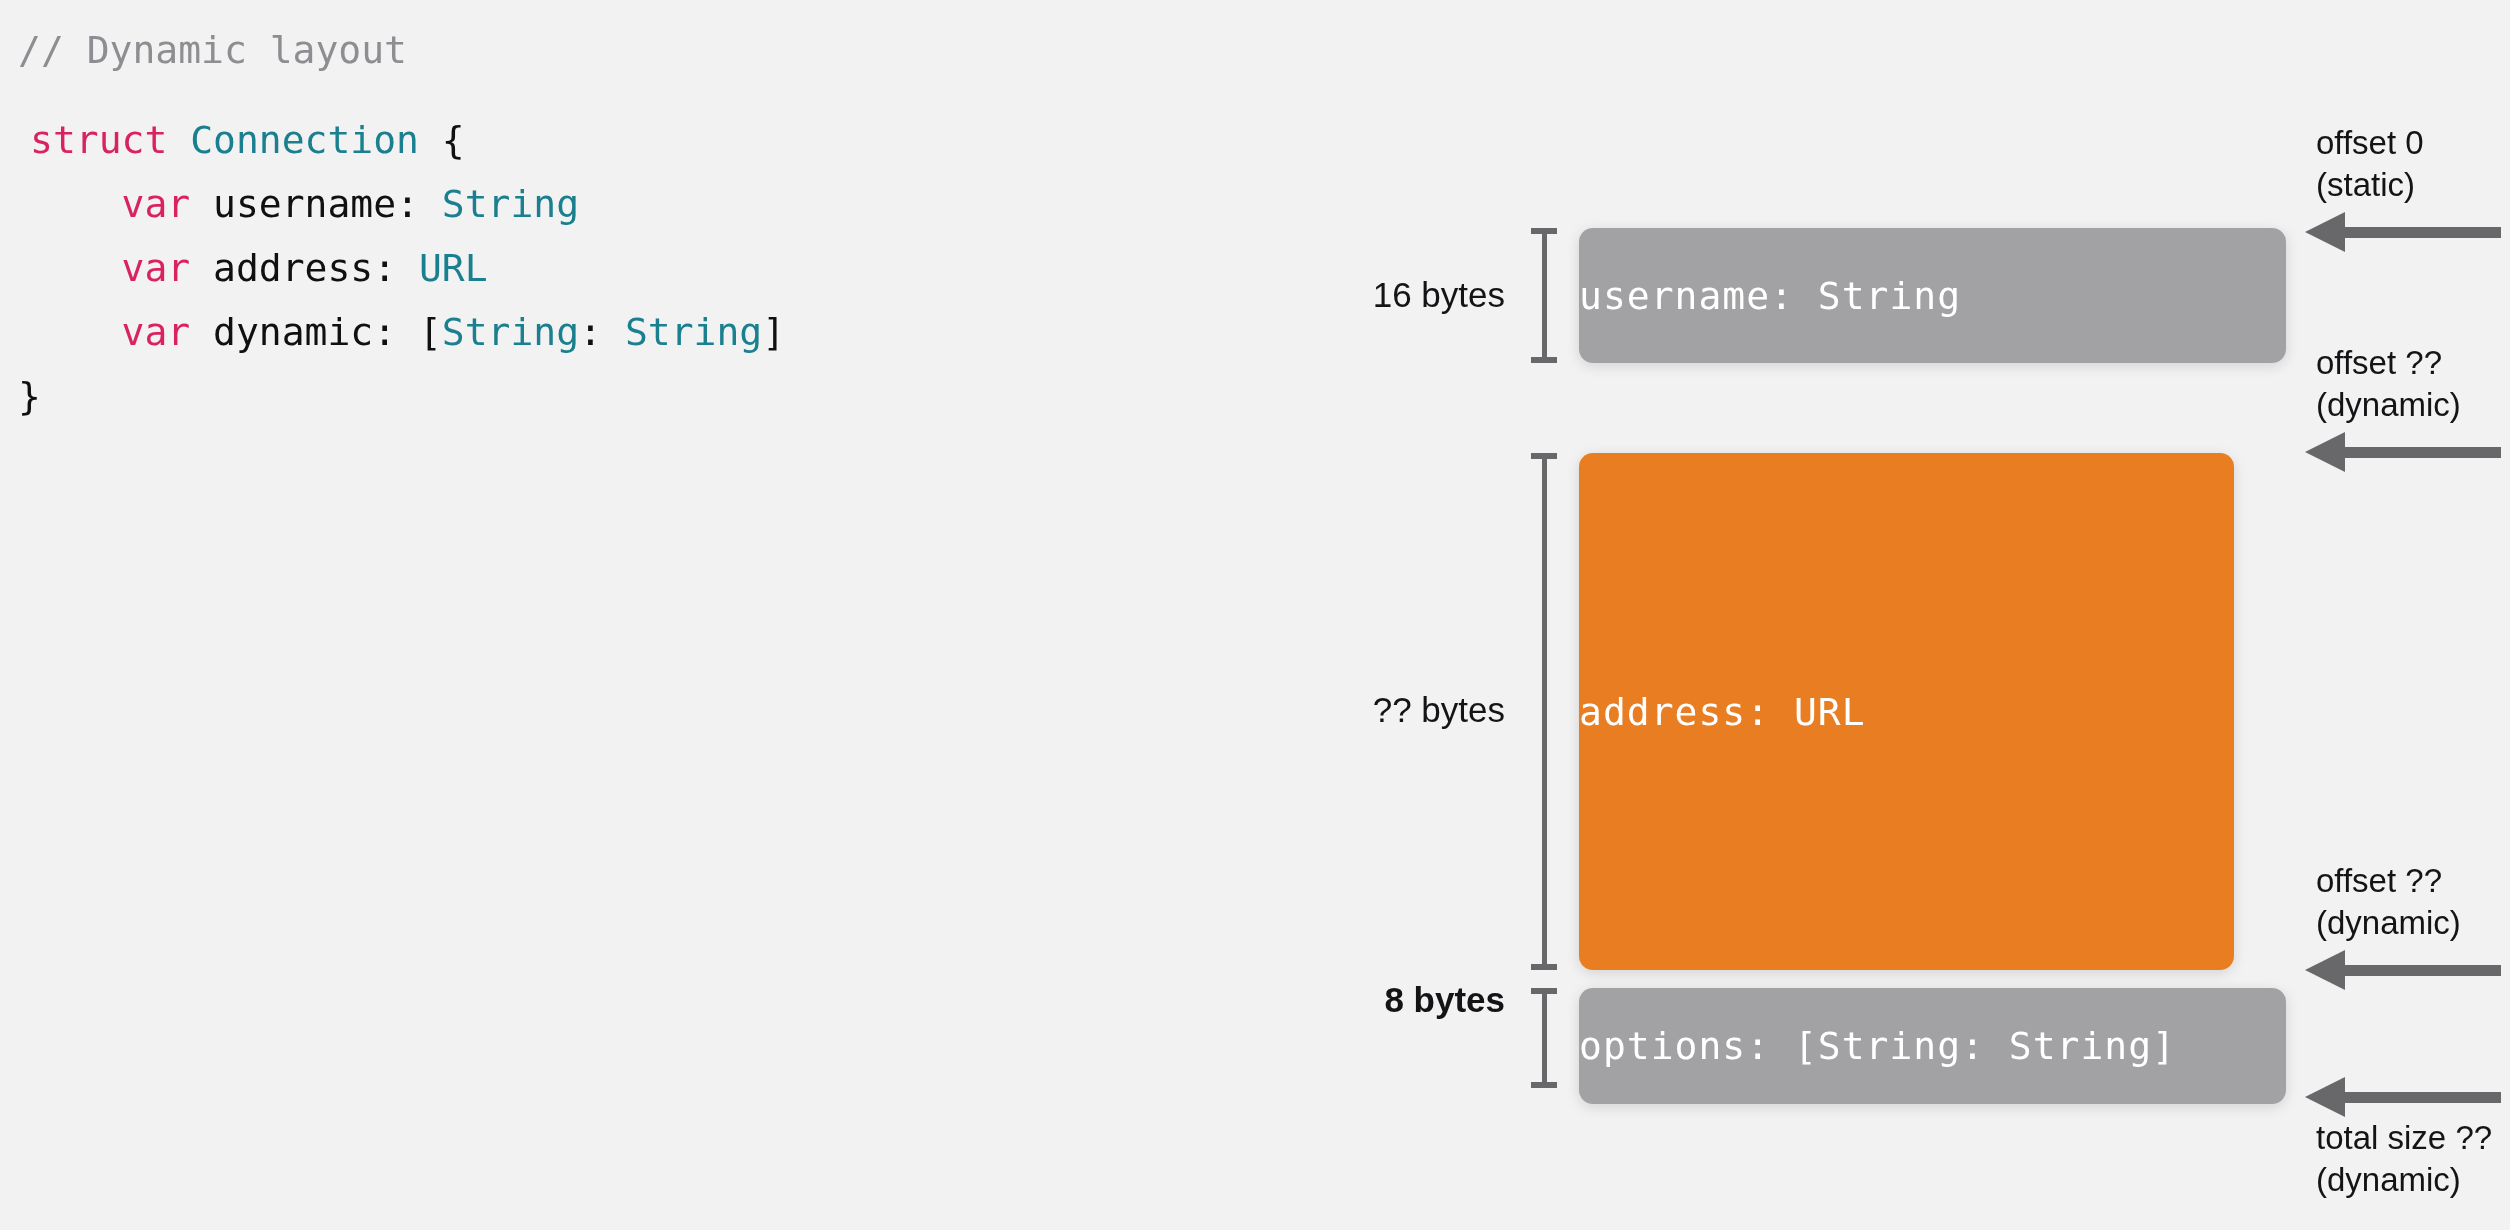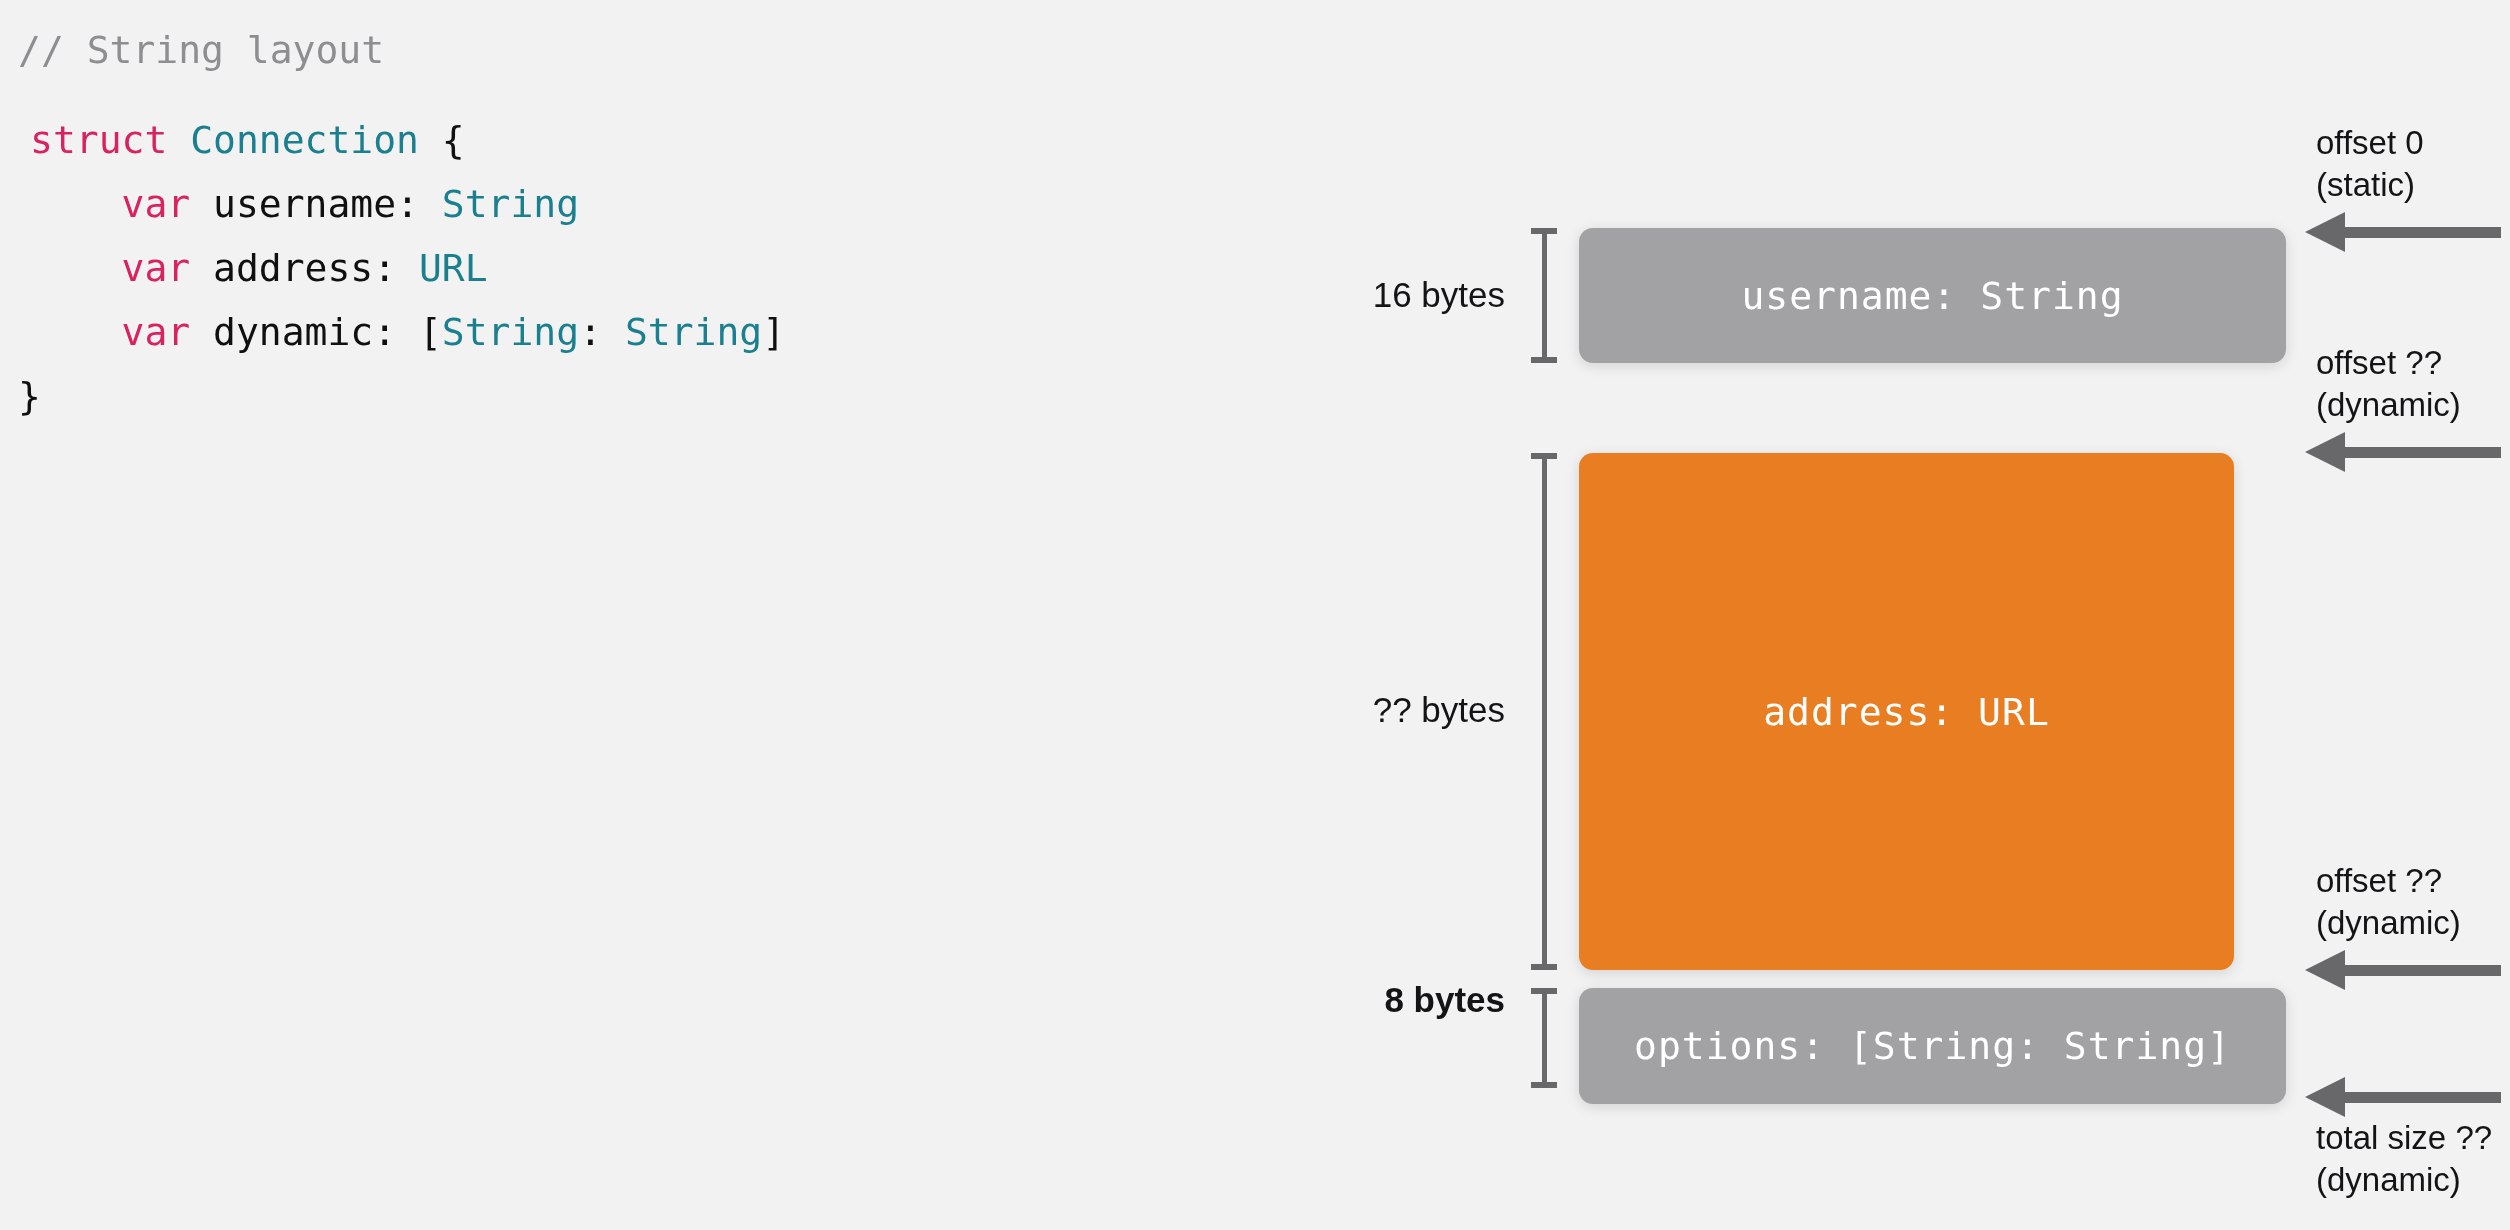--- a/index.html
+++ b/index.html
@@ -44,21 +44,20 @@
     top: 0;
     width: 2510px;
     height: 1230px;
   }
 
   .mem-box {
     position: absolute;
     border-radius: 14px;
     display: flex;
     align-items: center;
-    justify-content: center;
     color: #ffffff;
     font-family: "DejaVu Sans Mono", monospace;
     font-size: 38px;
     letter-spacing: 1px;
     box-shadow: 0 3px 14px rgba(0,0,0,0.13);
   }
   .mem-box.gray   { background: #a2a2a4; }
   .mem-box.orange { background: #e87d22; }
 
   .box-username { left: 1579px; top: 228px;  width: 707px; height: 135px; }
@@ -149,21 +148,21 @@
   .offset-b { top: 342px; }
   .offset-c { top: 860px; }
   .offset-d { top: 1117px; }
 </style>
 </head>
 <body>
 
 <div id="page">
 
   <div id="code-panel">
-    <div class="code-line"><span class="tok-comment">// String layout</span></div>
+    <div class="code-line"><span class="tok-comment">// Dynamic layout</span></div>
     <div class="code-blank"></div>
     <div class="code-line"><span class="tok-keyword">struct</span><span class="tok-plain"> </span><span class="tok-type">Connection</span><span class="tok-plain"> {</span></div>
     <div class="code-line"><span class="tok-plain">    </span><span class="tok-keyword">var</span><span class="tok-plain"> username: </span><span class="tok-type">String</span></div>
     <div class="code-line"><span class="tok-plain">    </span><span class="tok-keyword">var</span><span class="tok-plain"> address: </span><span class="tok-type">URL</span></div>
     <div class="code-line"><span class="tok-plain">    </span><span class="tok-keyword">var</span><span class="tok-plain"> dynamic: [</span><span class="tok-type">String</span><span class="tok-plain">: </span><span class="tok-type">String</span><span class="tok-plain">]</span></div>
     <div class="code-line"><span class="tok-plain">}</span></div>
   </div>
 
   <div id="diagram">
 

